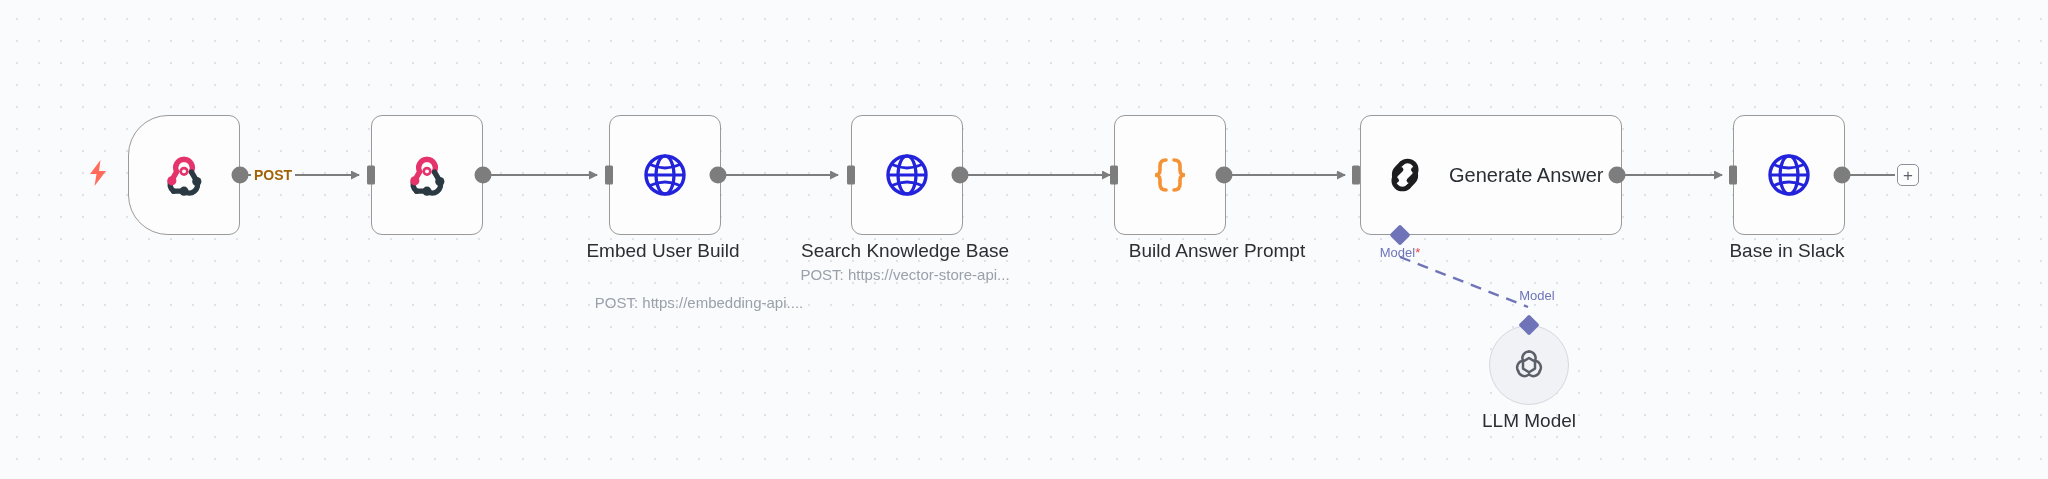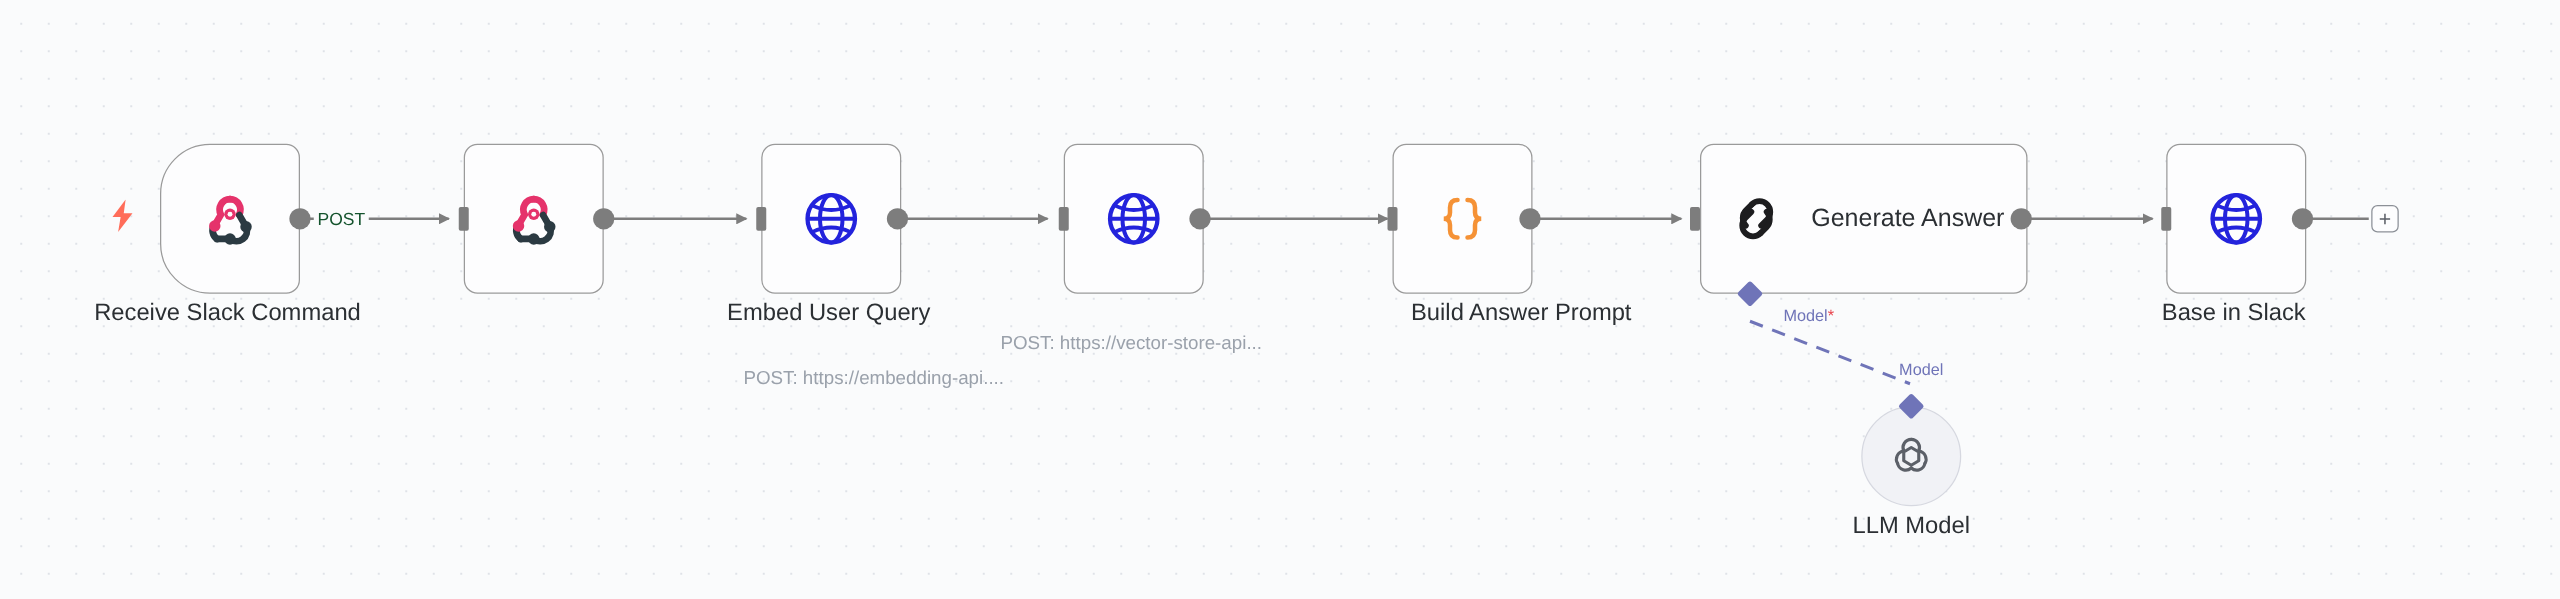--- a/index.html
+++ b/index.html
@@ -130,25 +130,26 @@
     white-space: nowrap;
     transform: translateX(-50%);
   }
 
   .port-label .req { color: #e8424b; }
 
   
   .edge-label {
     position: absolute;
     font-size: 14px;
-    color: #14532d;
+    color: #a16207;
     background: #fafbfc;
     padding: 0 3px;
     white-space: nowrap;
     transform: translate(0, -50%);
+    font-weight: bold;
   }
 
   
   .bolt {
     position: absolute;
     transform: translate(-50%, -50%);
   }
 
   
   .plus-btn {
@@ -218,21 +219,20 @@
         <circle cx="24" cy="20.5" r="4.4" fill="#e5336b"></circle>
         <circle cx="12.3" cy="29.6" r="4.4" fill="#e5336b"></circle>
         <circle cx="24" cy="20.5" r="1.9" fill="#fdfdfe"></circle>
         <circle cx="36.3" cy="30.2" r="4.4" fill="#2b3a42"></circle>
         <circle cx="24" cy="39.5" r="4.4" fill="#2b3a42"></circle>
       </svg>
     </span>
   </div>
   <div class="port-out" style="left:240px; top:175px;"></div>
   <div class="edge-label" style="left:251px; top:175px;">POST</div>
-  <div class="caption" style="left:182px; top:240px;">Receive Slack Command</div>
 
   <div class="node" style="left:371px; top:115px; width:112px; height:120px;">
     <span class="icon-wrap">
       <svg width="50" height="50" viewBox="0 0 48 48">
         <path d="M24 9 a8 8 0 0 0 -7 11.8 l-5.2 9" fill="none" stroke="#e5336b" stroke-width="5.2" stroke-linecap="round"></path>
         <path d="M24 9 a8 8 0 0 1 7 11.8" fill="none" stroke="#e5336b" stroke-width="5.2" stroke-linecap="round"></path>
         <path d="M31.2 21.2 l5.2 9" fill="none" stroke="#2b3a42" stroke-width="5.2" stroke-linecap="round"></path>
         <path d="M36.4 30.2 a8 8 0 0 1 -12.4 9.3" fill="none" stroke="#2b3a42" stroke-width="5.2" stroke-linecap="round"></path>
         <path d="M24 39.5 h-10" fill="none" stroke="#2b3a42" stroke-width="5.2" stroke-linecap="round"></path>
         <path d="M14 39.5 a8 8 0 0 1 -2.2 -10.7" fill="none" stroke="#2b3a42" stroke-width="5.2" stroke-linecap="round"></path>
@@ -253,36 +253,37 @@
         <circle cx="24" cy="24" r="19" fill="none" stroke="#2323dc" stroke-width="3.4"></circle>
         <ellipse cx="24" cy="24" rx="9" ry="19" fill="none" stroke="#2323dc" stroke-width="3.2"></ellipse>
         <line x1="5" y1="24" x2="43" y2="24" stroke="#2323dc" stroke-width="3.2"></line>
         <path d="M9 13.5 q15 7 30 0" fill="none" stroke="#2323dc" stroke-width="3"></path>
         <path d="M9 34.5 q15 -7 30 0" fill="none" stroke="#2323dc" stroke-width="3"></path>
       </svg>
     </span>
   </div>
   <div class="port-in" style="left:609px; top:175px;"></div>
   <div class="port-out" style="left:718px; top:175px;"></div>
-  <div class="caption" style="left:663px; top:240px;">Embed User Query</div>
+  <div class="caption" style="left:663px; top:240px;">Embed User Build</div>
   <div class="subcaption" style="left:699px; top:266px;margin-top:28px;">POST: https://embedding-api....</div>
 
   <div class="node" style="left:851px; top:115px; width:112px; height:120px;">
     <span class="icon-wrap">
       <svg width="48" height="48" viewBox="0 0 48 48">
         <circle cx="24" cy="24" r="19" fill="none" stroke="#2323dc" stroke-width="3.4"></circle>
         <ellipse cx="24" cy="24" rx="9" ry="19" fill="none" stroke="#2323dc" stroke-width="3.2"></ellipse>
         <line x1="5" y1="24" x2="43" y2="24" stroke="#2323dc" stroke-width="3.2"></line>
         <path d="M9 13.5 q15 7 30 0" fill="none" stroke="#2323dc" stroke-width="3"></path>
         <path d="M9 34.5 q15 -7 30 0" fill="none" stroke="#2323dc" stroke-width="3"></path>
       </svg>
     </span>
   </div>
   <div class="port-in" style="left:851px; top:175px;"></div>
   <div class="port-out" style="left:960px; top:175px;"></div>
+  <div class="caption" style="left:905px; top:240px;">Search Knowledge Base</div>
   <div class="subcaption" style="left:905px; top:266px;">POST: https://vector-store-api...</div>
 
   <div class="node" style="left:1114px; top:115px; width:112px; height:120px;">
     <span class="icon-wrap">
       <svg width="46" height="46" viewBox="0 0 46 46">
         <path d="M19 8 q-6 0 -6 6 v4 q0 5 -5 5 q5 0 5 5 v4 q0 6 6 6" fill="none" stroke="#f59236" stroke-width="3.6" stroke-linecap="round"></path>
         <path d="M27 8 q6 0 6 6 v4 q0 5 5 5 q-5 0 -5 5 v4 q0 6 -6 6" fill="none" stroke="#f59236" stroke-width="3.6" stroke-linecap="round"></path>
       </svg>
     </span>
   </div>
@@ -299,21 +300,21 @@
           <path d="M27.5 35.5 a8.6 8.6 0 0 1 -12.2 -12.2 l4.8 -4.8"></path>
           <path d="M27.5 35.5 l4.8 -4.8 a8.6 8.6 0 0 0 0 -12.2"></path>
         </g>
       </svg>
     </span>
     <span class="node-inline-label">Generate Answer</span>
   </div>
   <div class="port-in" style="left:1356px; top:175px;"></div>
   <div class="port-out" style="left:1617px; top:175px;"></div>
   <div class="port-diamond" style="left:1400px; top:235px;"></div>
-  <div class="port-label" style="left:1400px; top:245px;margin-left:47px;"><span>Model</span><span class="req">*</span></div>
+  <div class="port-label" style="left:1400px; top:245px;"><span>Model</span><span class="req">*</span></div>
 
   <div class="node" style="left:1733px; top:115px; width:112px; height:120px;">
     <span class="icon-wrap">
       <svg width="48" height="48" viewBox="0 0 48 48">
         <circle cx="24" cy="24" r="19" fill="none" stroke="#2323dc" stroke-width="3.4"></circle>
         <ellipse cx="24" cy="24" rx="9" ry="19" fill="none" stroke="#2323dc" stroke-width="3.2"></ellipse>
         <line x1="5" y1="24" x2="43" y2="24" stroke="#2323dc" stroke-width="3.2"></line>
         <path d="M9 13.5 q15 7 30 0" fill="none" stroke="#2323dc" stroke-width="3"></path>
         <path d="M9 34.5 q15 -7 30 0" fill="none" stroke="#2323dc" stroke-width="3"></path>
       </svg>

